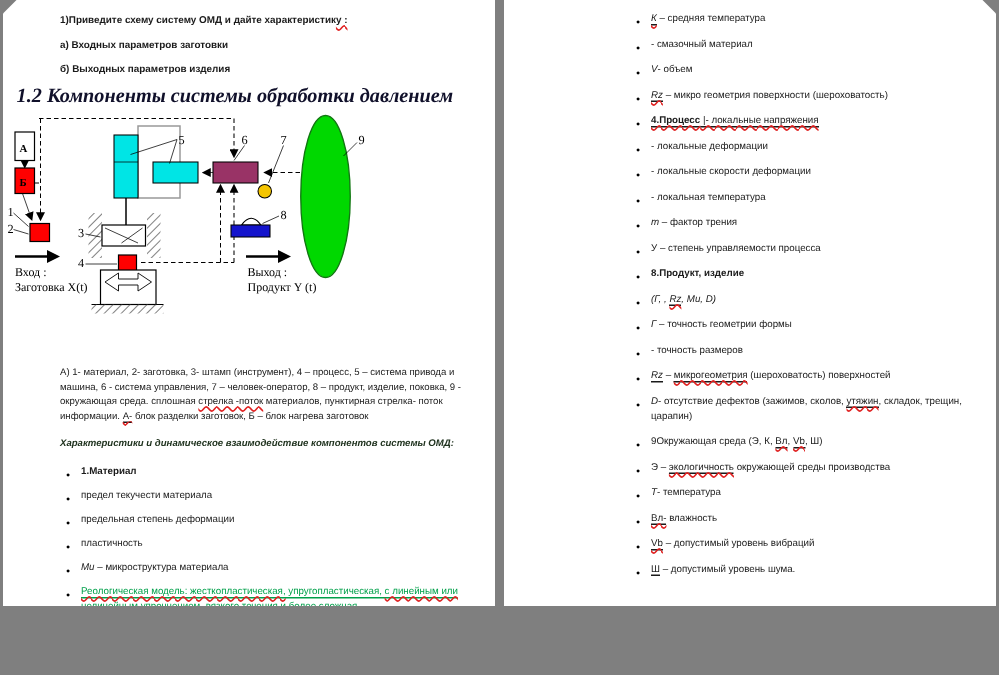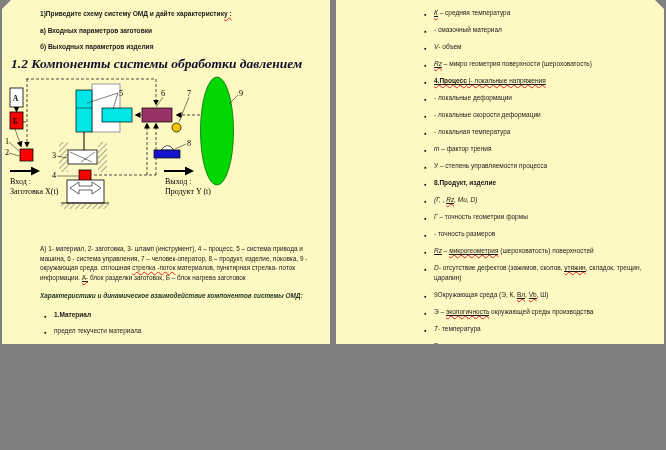--- a/index.html
+++ b/index.html
@@ -4,22 +4,22 @@
 <style>
   html,body{margin:0;padding:0;}
   body{
     width:666px;height:450px;
     background:#7f7f7f;
     font-family:"Liberation Sans",sans-serif;
     position:relative;overflow:hidden;
     color:#1a1a1a;
   }
   .page{
-    position:absolute;top:0;height:344px;width:328px;
-    background:#fef9c3;
+    position:absolute;top:0;height:404px;width:328px;
+    background:#ffffff;
   }
   .page-left{left:2px;clip-path:polygon(9px 0,100% 0,100% 100%,0 100%,0 9px);}
   .page-right{left:336px;clip-path:polygon(0 0,319px 0,100% 9px,100% 100%,0 100%);}
 
   .intro{position:absolute;left:38px;top:10px;}
   .intro p{margin:0 0 8.5px 0;font-size:6.6px;font-weight:bold;line-height:8px;}
 
   .heading{
     position:absolute;left:9px;top:56px;margin:0;
     font-family:"Liberation Serif",serif;

